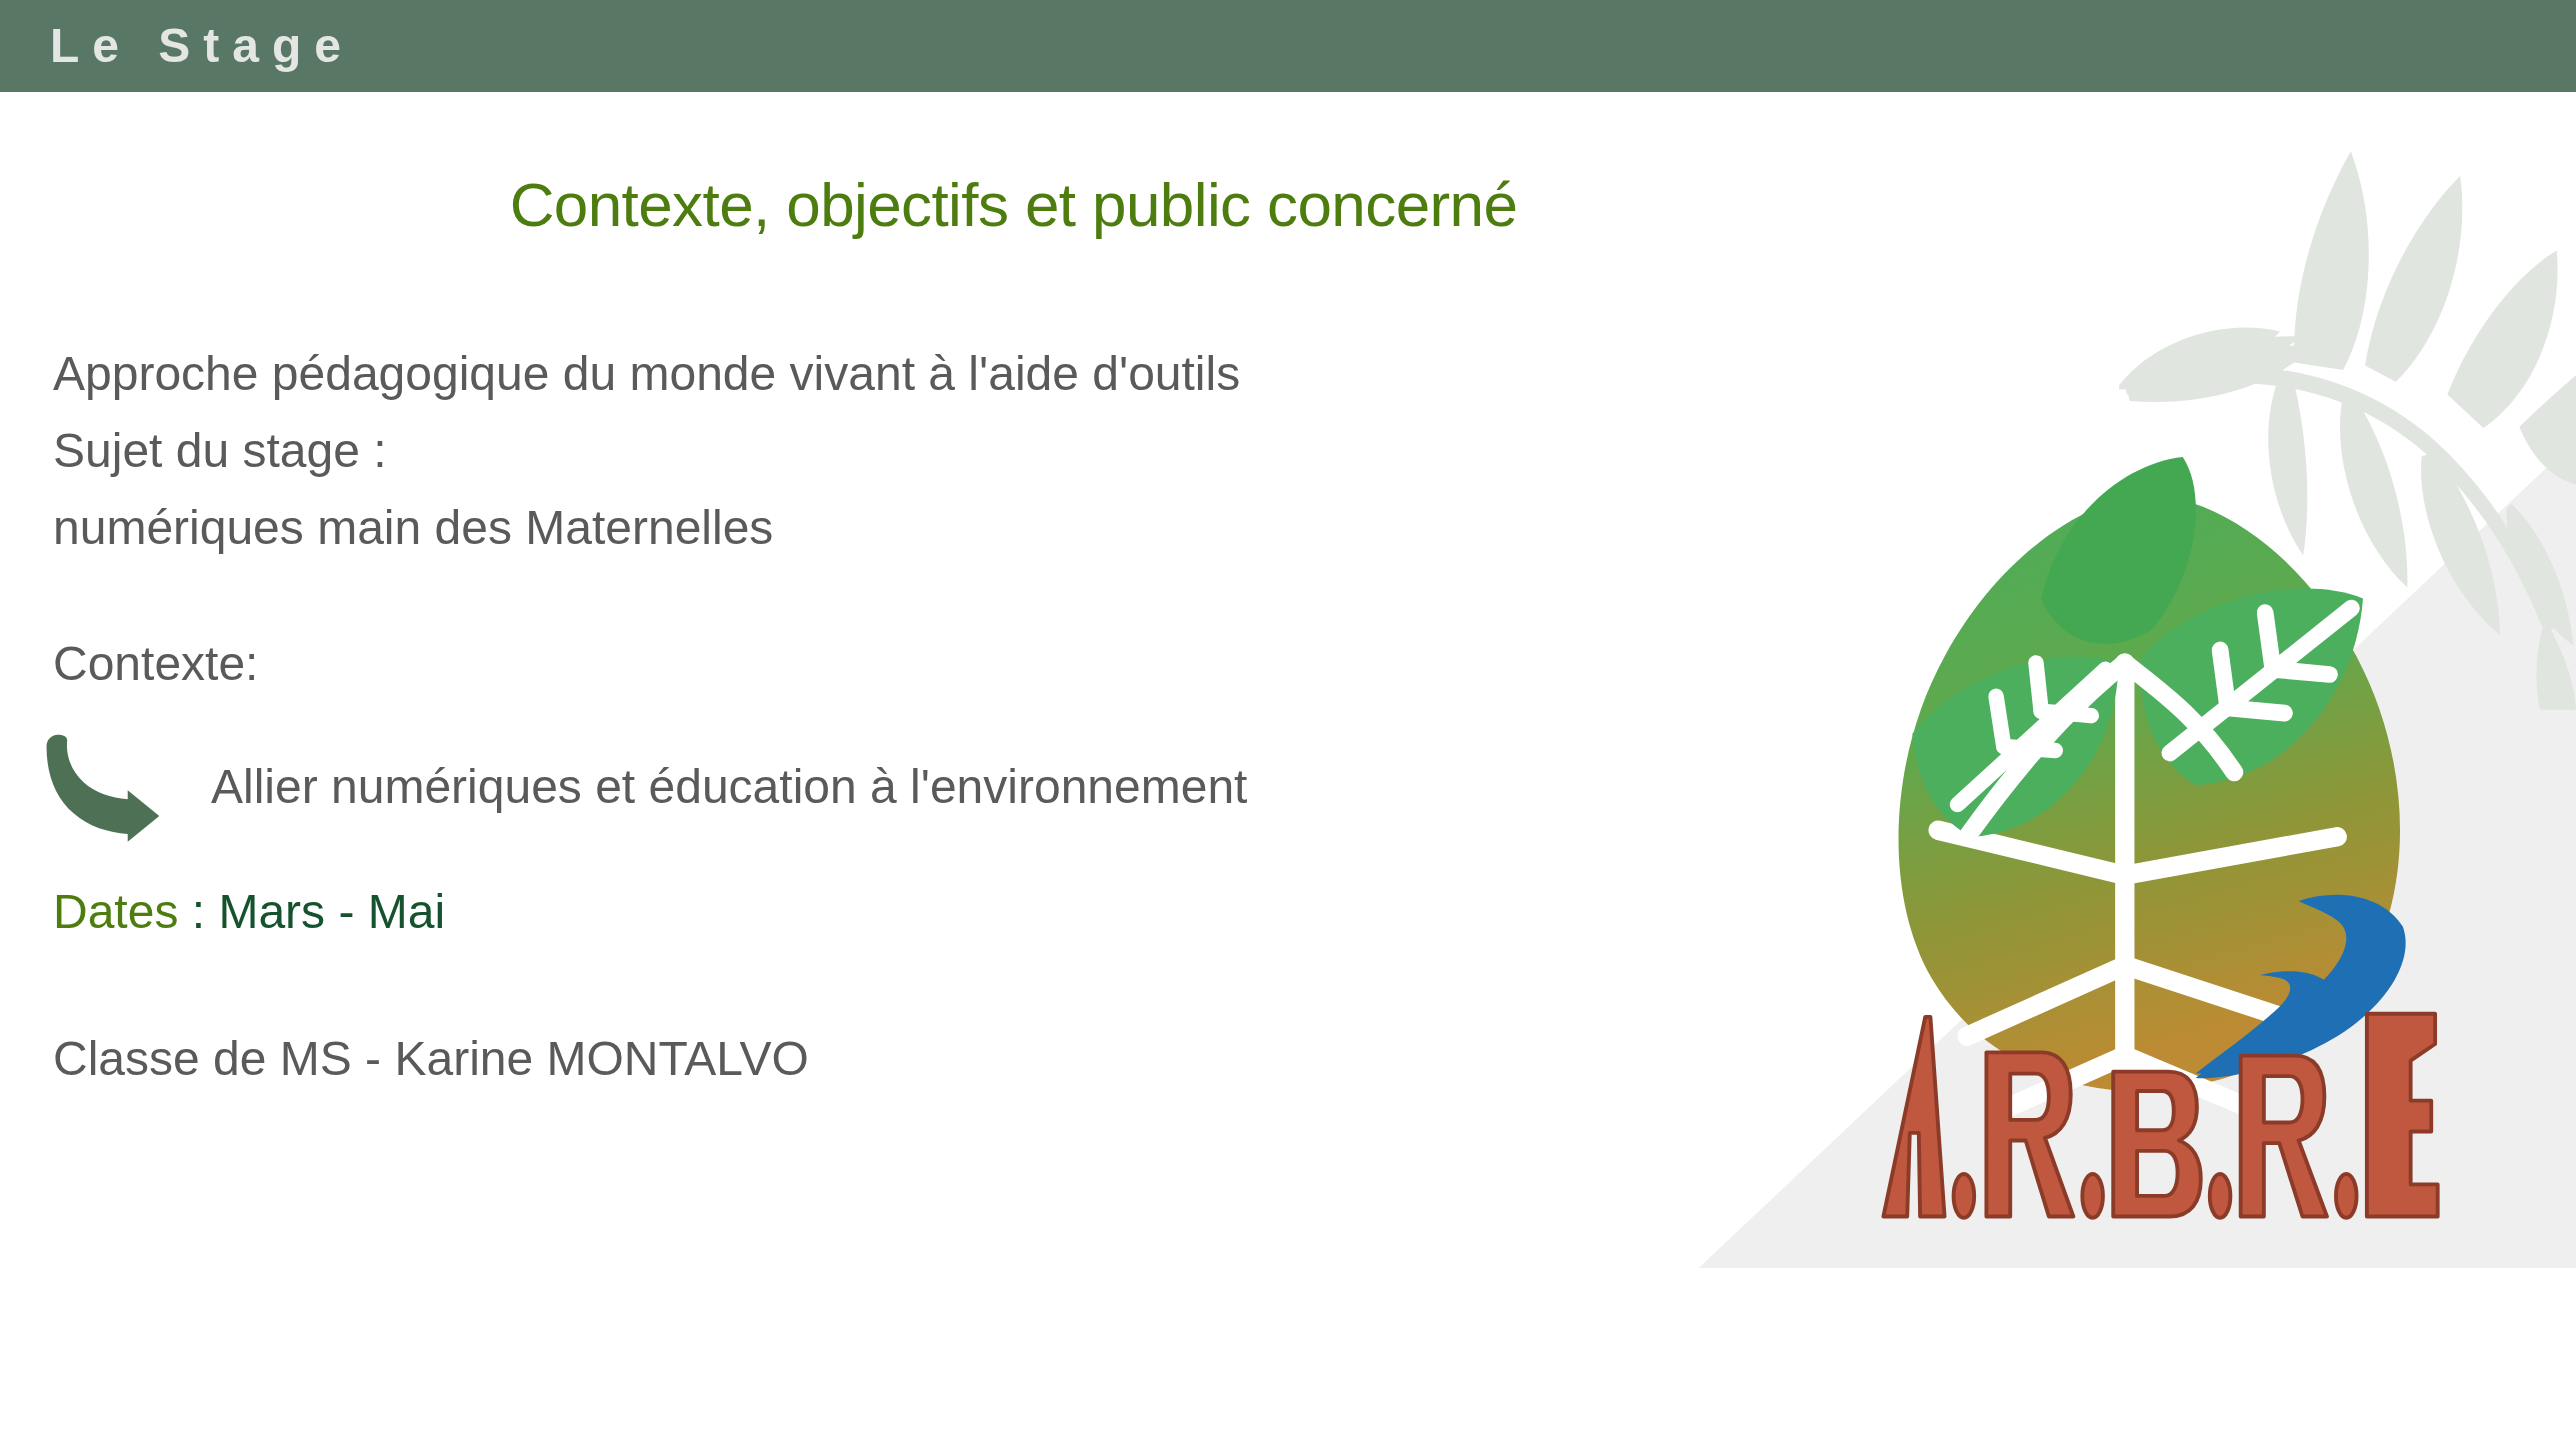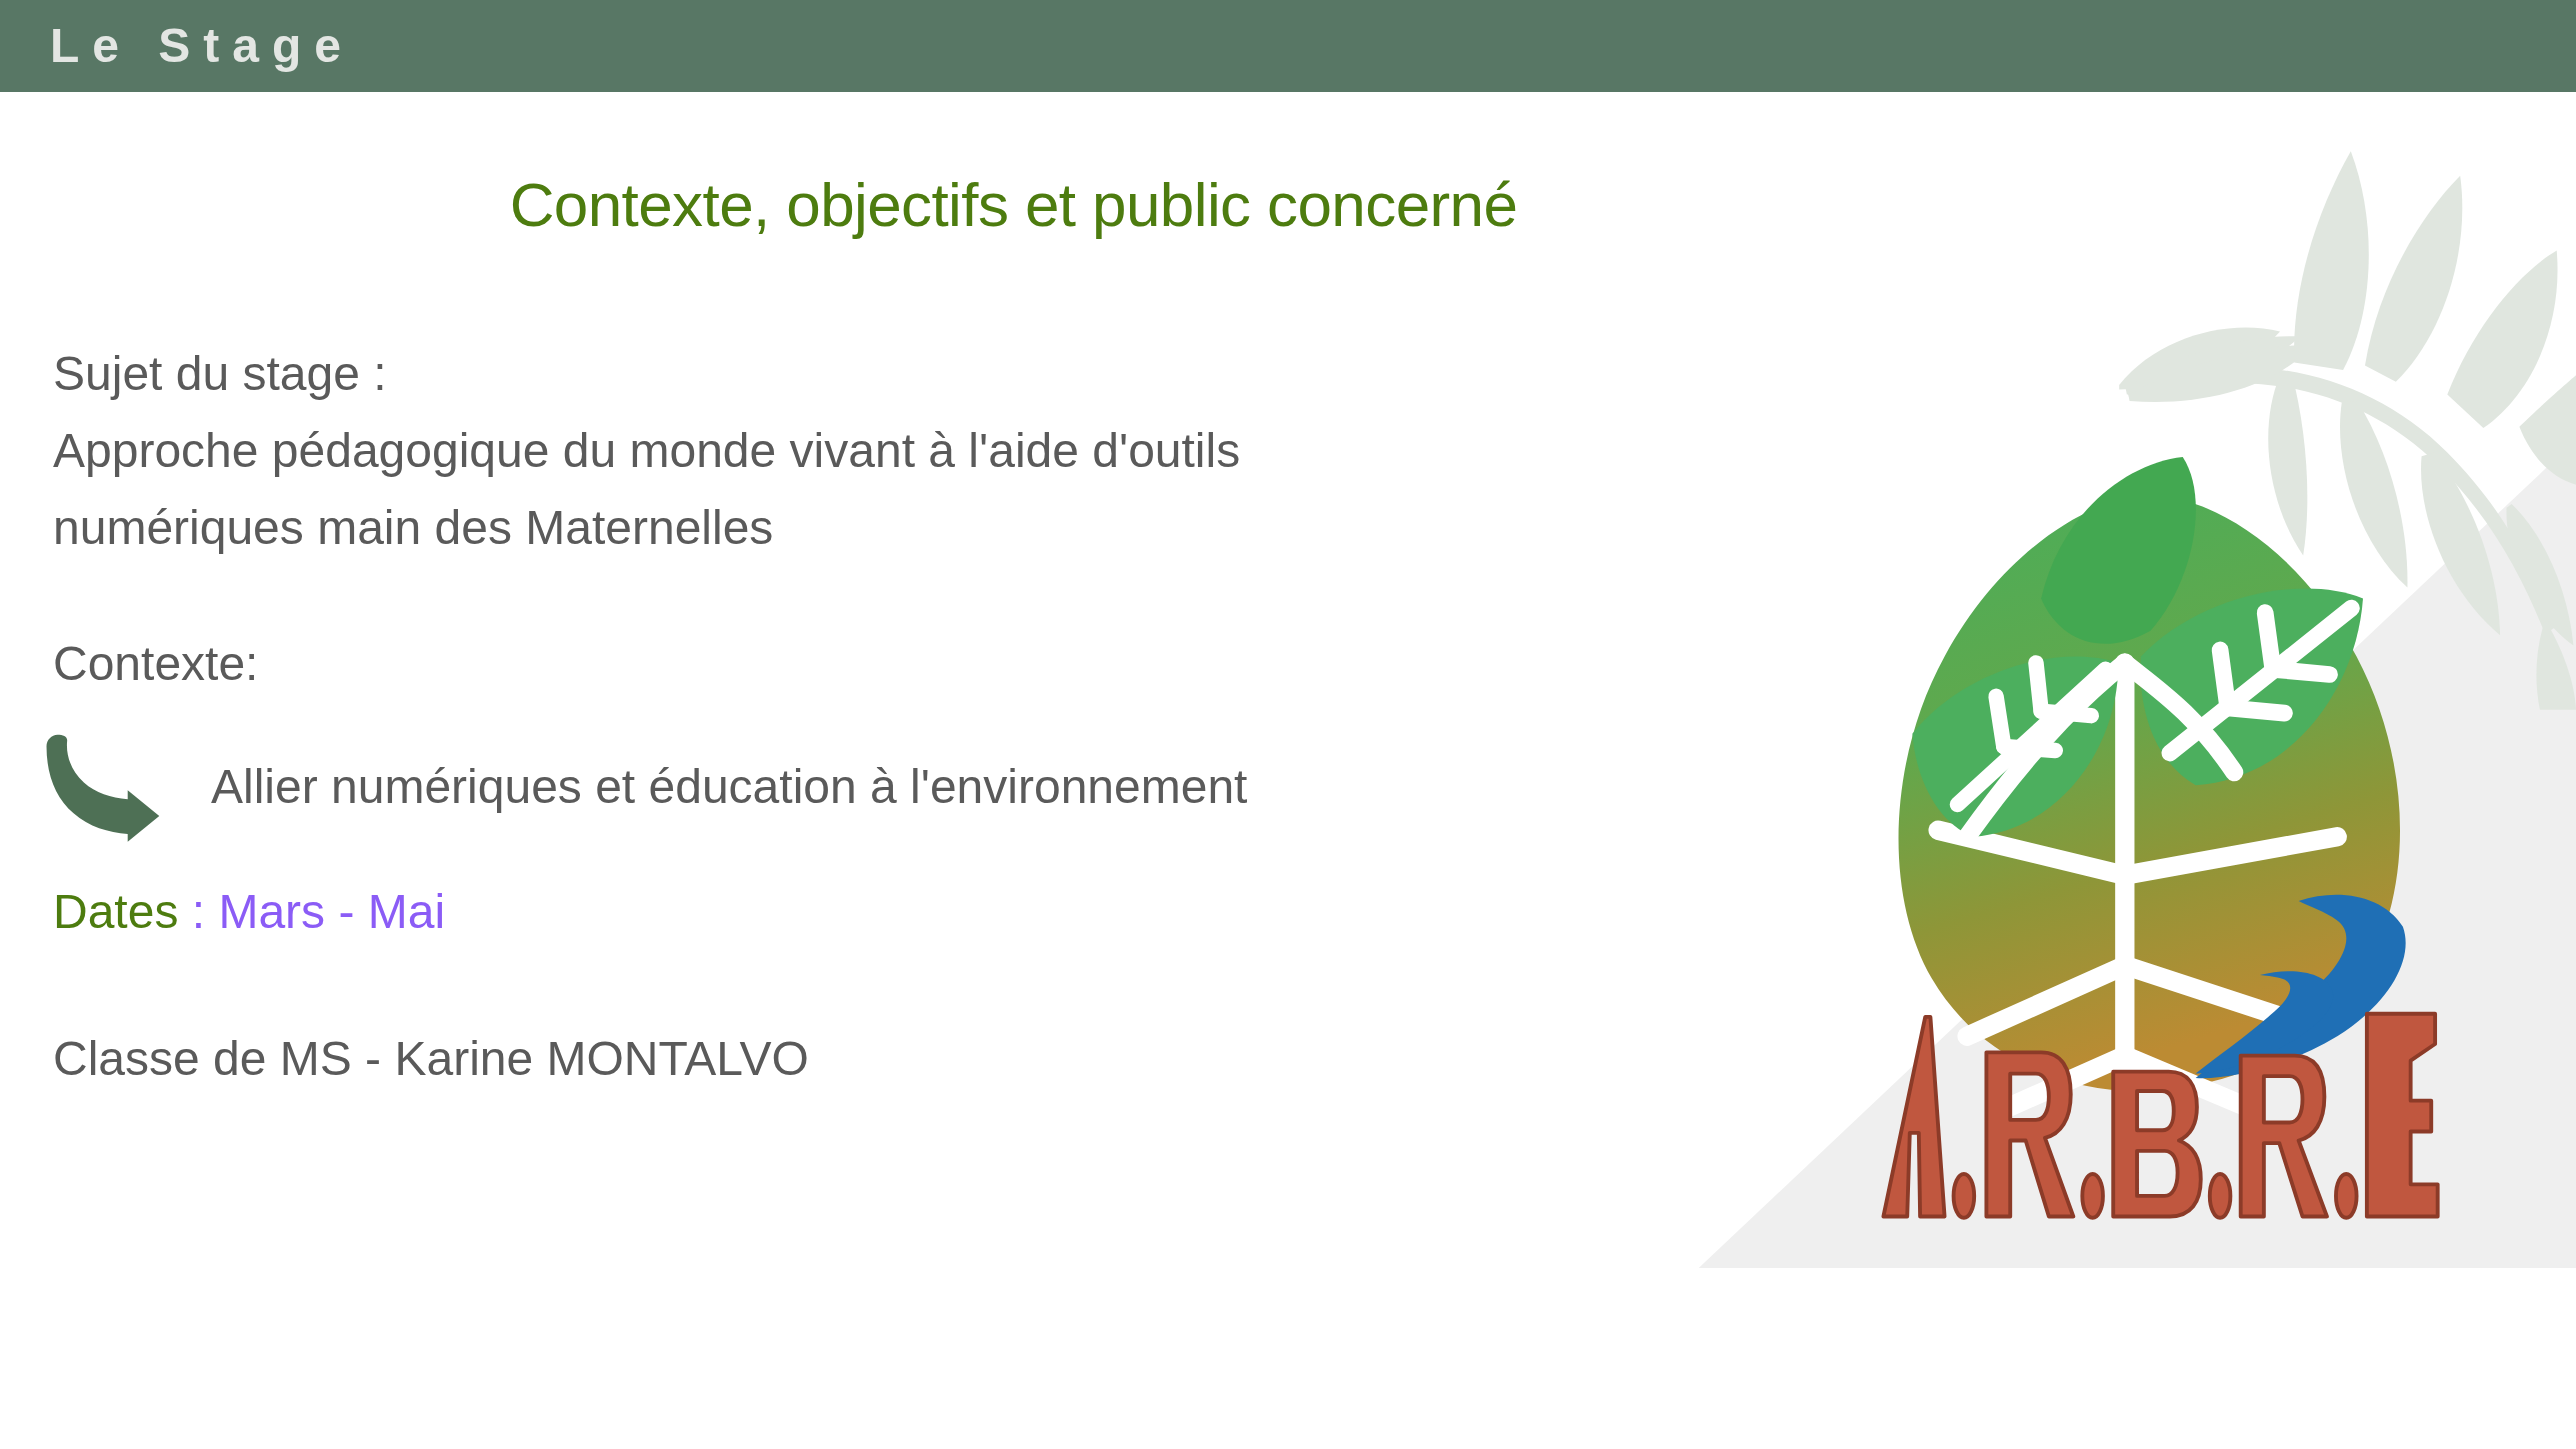--- a/index.html
+++ b/index.html
@@ -88,21 +88,21 @@
     position: absolute;
     left: 53px;
     top: 335px;
     width: 1803px;
     z-index: 20;
   }
   .lbl-red {
     color: #4d7c0f;
   }
   .txt-gray {
-    color: #8b5cf6;
+    color: #14532d;
   }
   .line {
     font-size: 48px;
     line-height: 77px;
     color: #5A5A5A;
     white-space: nowrap;
   }
   .line.heading {
     font-size: 48px;
   }
@@ -193,22 +193,22 @@
   </div>
 
   <div class="header-bar">
     <div class="header-title">Le Stage</div>
   </div>
 
   <div class="main-title">Contexte, objectifs et public concerné</div>
 
   <div class="content">
 
+    <div class="line txt-gray">Approche pédagogique du monde vivant  à l'aide d'outils</div>
     <div class="line heading lbl-red">Sujet du stage :</div>
-    <div class="line txt-gray">Approche pédagogique du monde vivant  à l'aide d'outils</div>
     <div class="line txt-gray">numériques main des Maternelles</div>
 
     <div class="spacer-md"></div>
 
     <div class="line heading lbl-red">Contexte:</div>
 
     <div class="spacer-sm"></div>
 
     <div class="arrow-row">
       <svg class="arrow-icon" viewBox="0 0 240 180">

